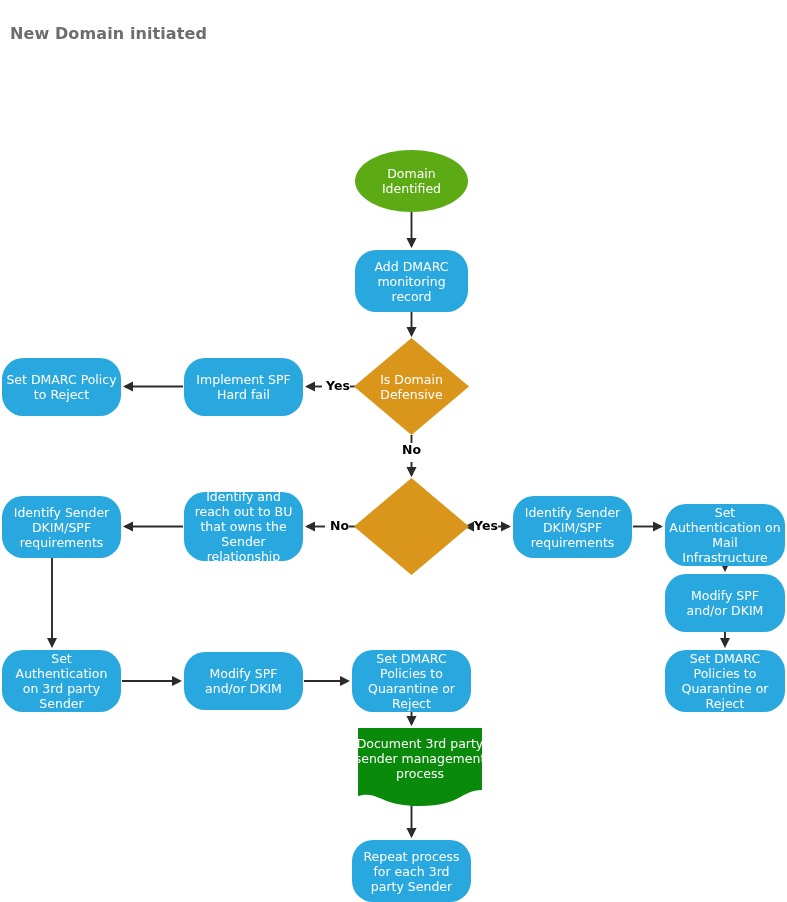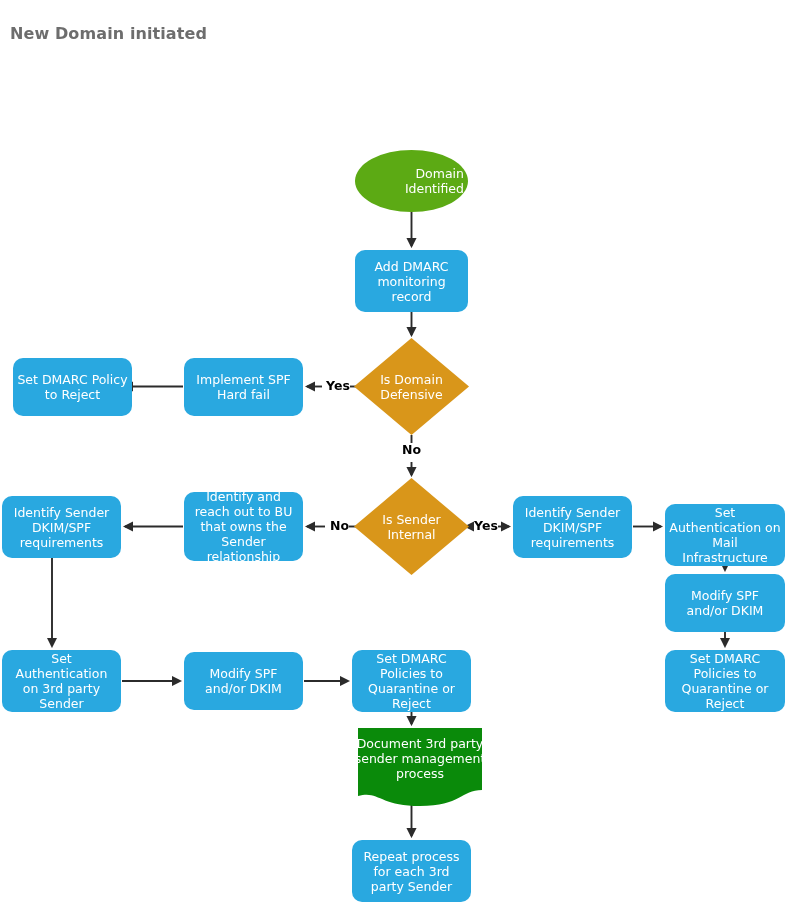--- a/index.html
+++ b/index.html
@@ -41,21 +41,21 @@
     font-size: 12.5px;
     line-height: 15px;
     font-weight: 400;
     padding: 2px 4px;
     z-index: 5;
   }
   .node .lbl { display: block; width: 100%; }
 
   .node.process {
     background: #29a8e0;
-    border-radius: 10px;
+    border-radius: 21px;
   }
   .node.terminal {
     background: #5caa14;
     border-radius: 50%;
   }
   .node.decision {
     background: transparent;
     z-index: 6;
     text-align: center;
   }
@@ -139,48 +139,47 @@
     <line x1="304" y1="681" x2="348" y2="681" marker-end="url(#arrow)"></line>
 
     <line x1="411.5" y1="712" x2="411.5" y2="724" marker-end="url(#arrow)"></line>
 
     <line x1="411.5" y1="772" x2="411.5" y2="836" marker-end="url(#arrow)"></line>
   </g>
 </svg>
 
 <div id="page-title">New Domain initiated</div>
 
-<div class="node terminal" style="left:355px;top:150px;width:113px;height:62px;text-align:right;">
+<div class="node terminal" style="left:355px;top:150px;width:113px;height:62px;">
   <span class="lbl">Domain Identified</span>
 </div>
 
 <div class="node process" style="left:355px;top:250px;width:113px;height:62px;">
   <span class="lbl">Add DMARC monitoring record</span>
 </div>
 
 <div class="node decision" style="left:354px;top:338px;width:115px;height:97px;">
   <svg class="dia" viewBox="0 0 115 97" xmlns="http://www.w3.org/2000/svg">
     <polygon points="57.5,0 115,48.5 57.5,97 0,48.5" fill="#d9961a"></polygon>
   </svg>
   <span class="lbl">Is Domain Defensive</span>
 </div>
 
 <div class="node process" style="left:184px;top:358px;width:119px;height:58px;">
   <span class="lbl">Implement SPF Hard fail</span>
 </div>
 
-<div class="node process" style="left:2px;top:358px;width:119px;height:58px;margin-left:11px;">
+<div class="node process" style="left:2px;top:358px;width:119px;height:58px;">
   <span class="lbl">Set DMARC Policy to Reject</span>
 </div>
 
 <div class="node decision" style="left:354px;top:478px;width:115px;height:97px;">
   <svg class="dia" viewBox="0 0 115 97" xmlns="http://www.w3.org/2000/svg">
     <polygon points="57.5,0 115,48.5 57.5,97 0,48.5" fill="#d9961a"></polygon>
   </svg>
-  <span class="lbl">Is Sender Internal</span>
 </div>
 
 <div class="node process" style="left:184px;top:492px;width:119px;height:69px;">
   <span class="lbl">Identify and reach out to BU that owns the Sender relationship</span>
 </div>
 
 <div class="node process" style="left:2px;top:496px;width:119px;height:62px;">
   <span class="lbl">Identify Sender DKIM/SPF requirements</span>
 </div>
 

